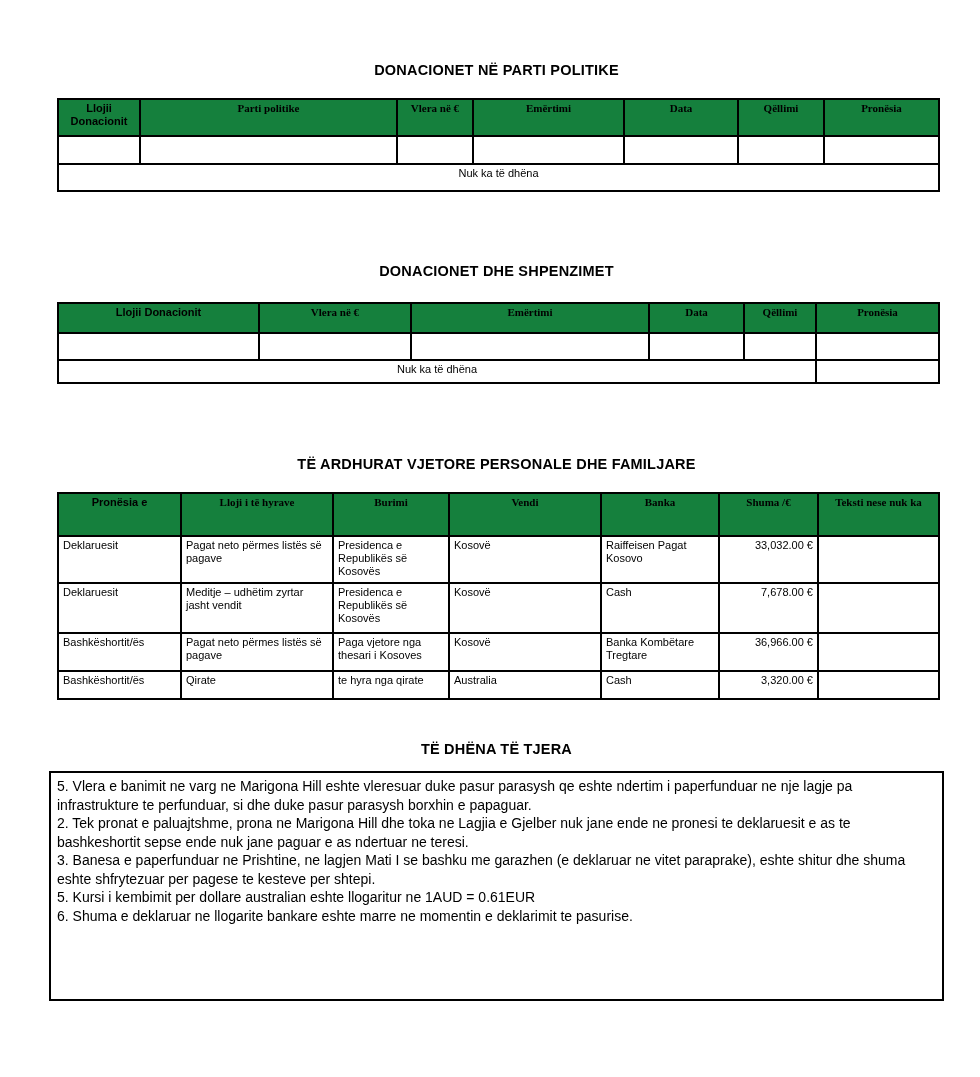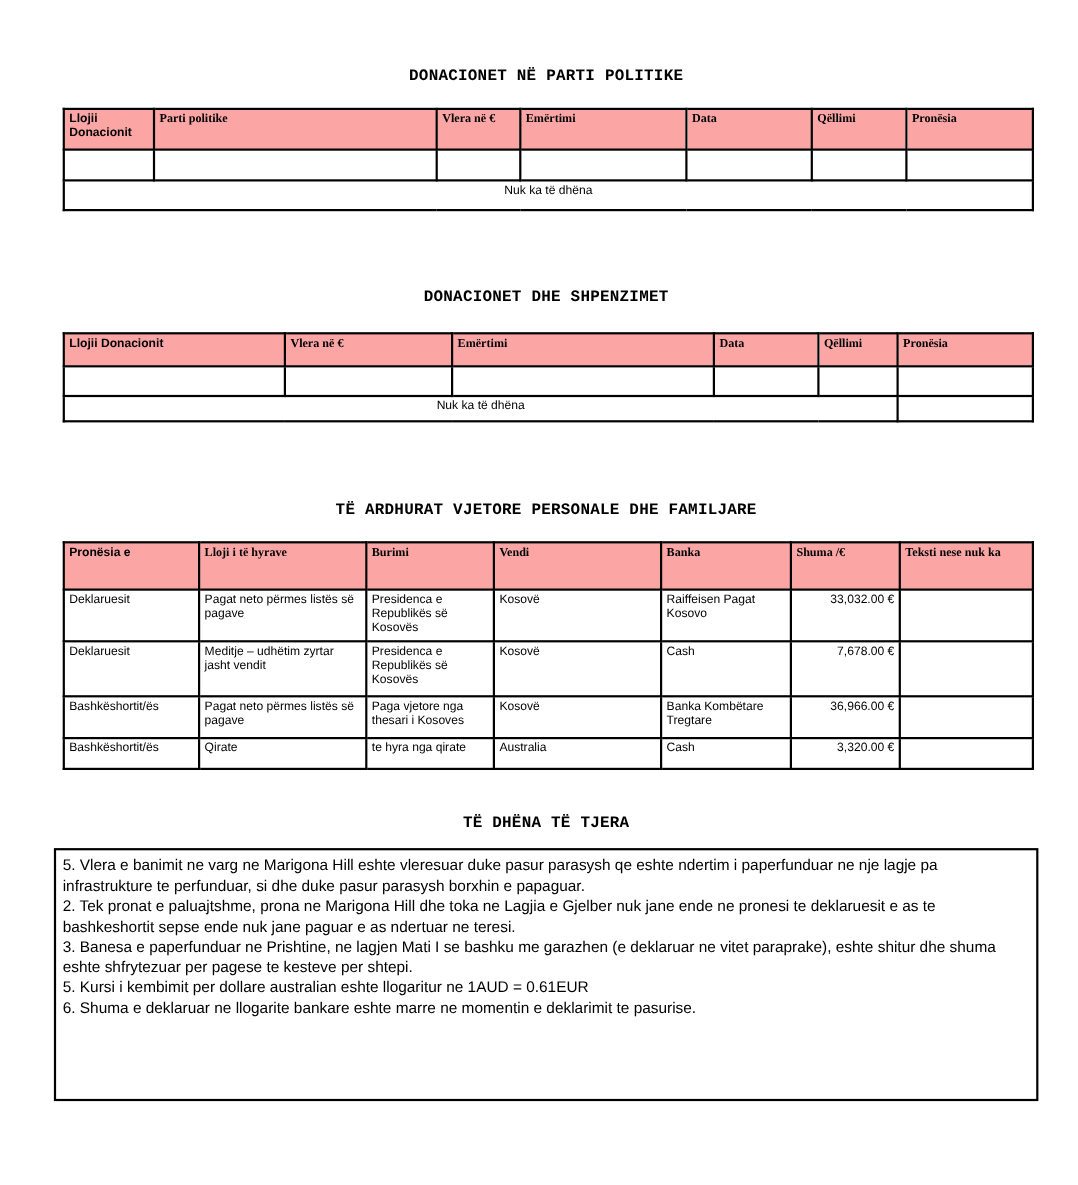--- a/index.html
+++ b/index.html
@@ -9,43 +9,43 @@
     width:980px; height:1077px;
     background:#ffffff;
     color:#000;
     font-family:"Liberation Sans", sans-serif;
     overflow:hidden;
   }
   .doc-title {
     position:absolute;
     left:49px; width:895px;
     text-align:center;
-    font-family:Liberation Mono, monospace;
+    font-family:Liberation Sans, sans-serif;
     font-weight:bold;
     font-size:14.5px;
     letter-spacing:0.2px;
   }
   table.decl {
     position:absolute;
     left:57px; width:881px;
     border-collapse:collapse;
     table-layout:fixed;
   }
   table.decl th, table.decl td {
     border:2px solid #000;
     padding:2px 4px;
     vertical-align:top;
     font-size:11px;
     line-height:13px;
     overflow:hidden;
     background:#fff;
   }
   table.decl th {
-    background:#fca5a5;
-    text-align:left;
+    background:#15803d;
+    text-align:center;
     font-weight:bold;
   }
   th.h-serif {
     font-family:"Liberation Serif", serif;
     font-size:12.5px;
     line-height:14.5px;
   }
   th.h-sans {
     font-family:"Liberation Sans", sans-serif;
     font-size:11px;

